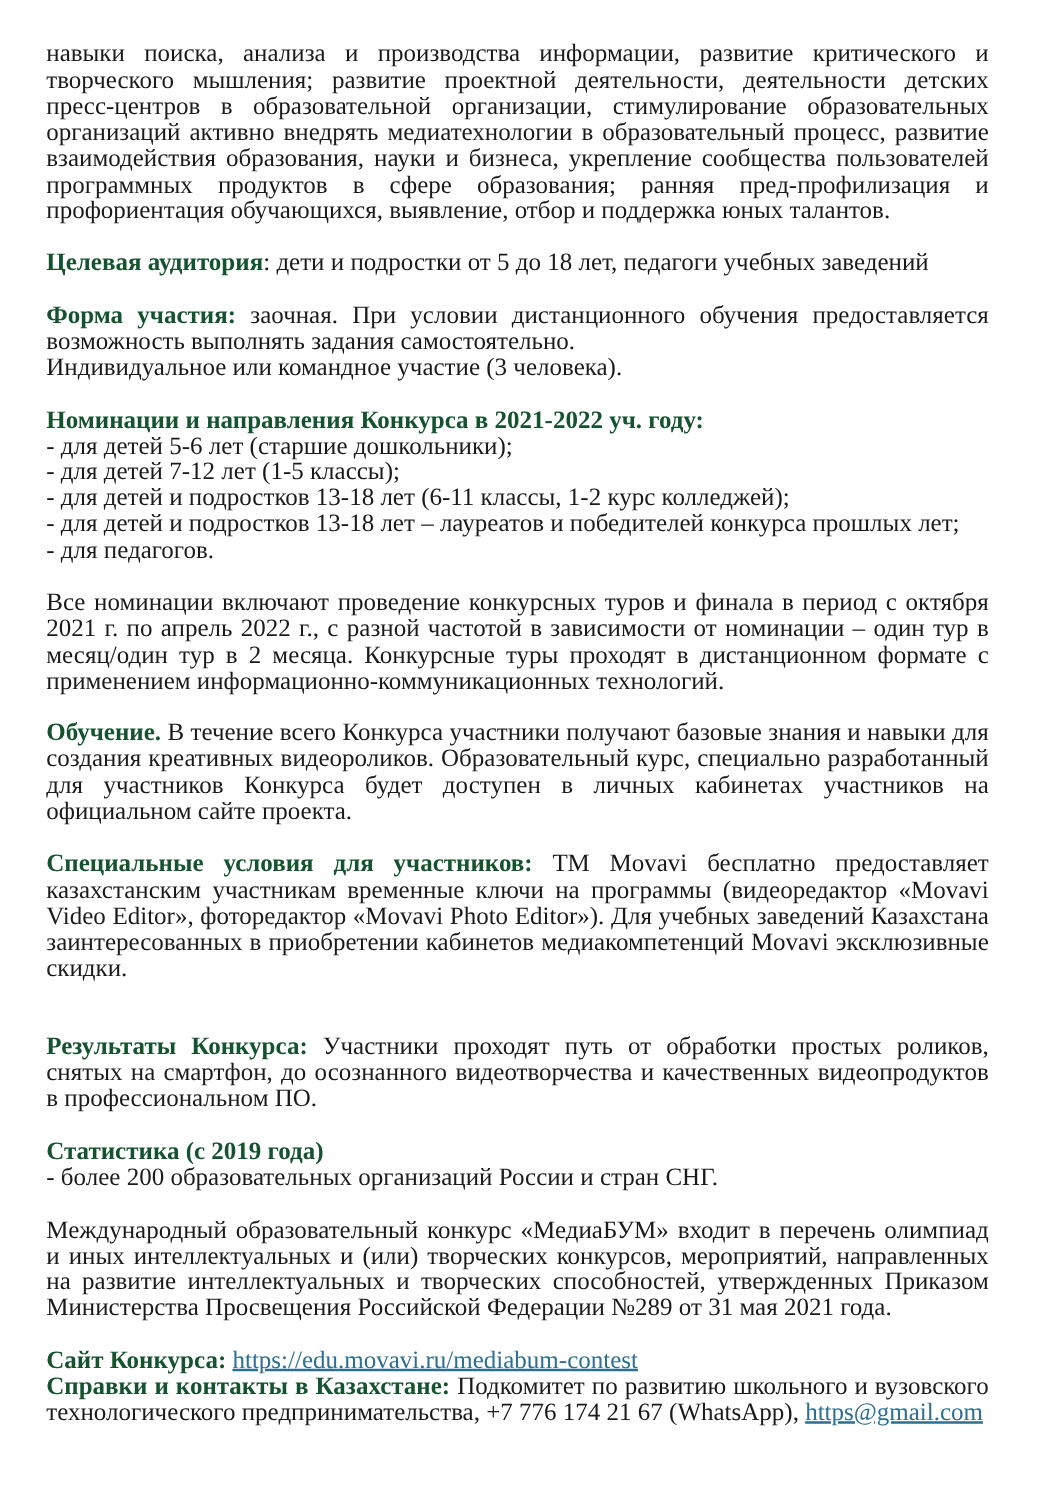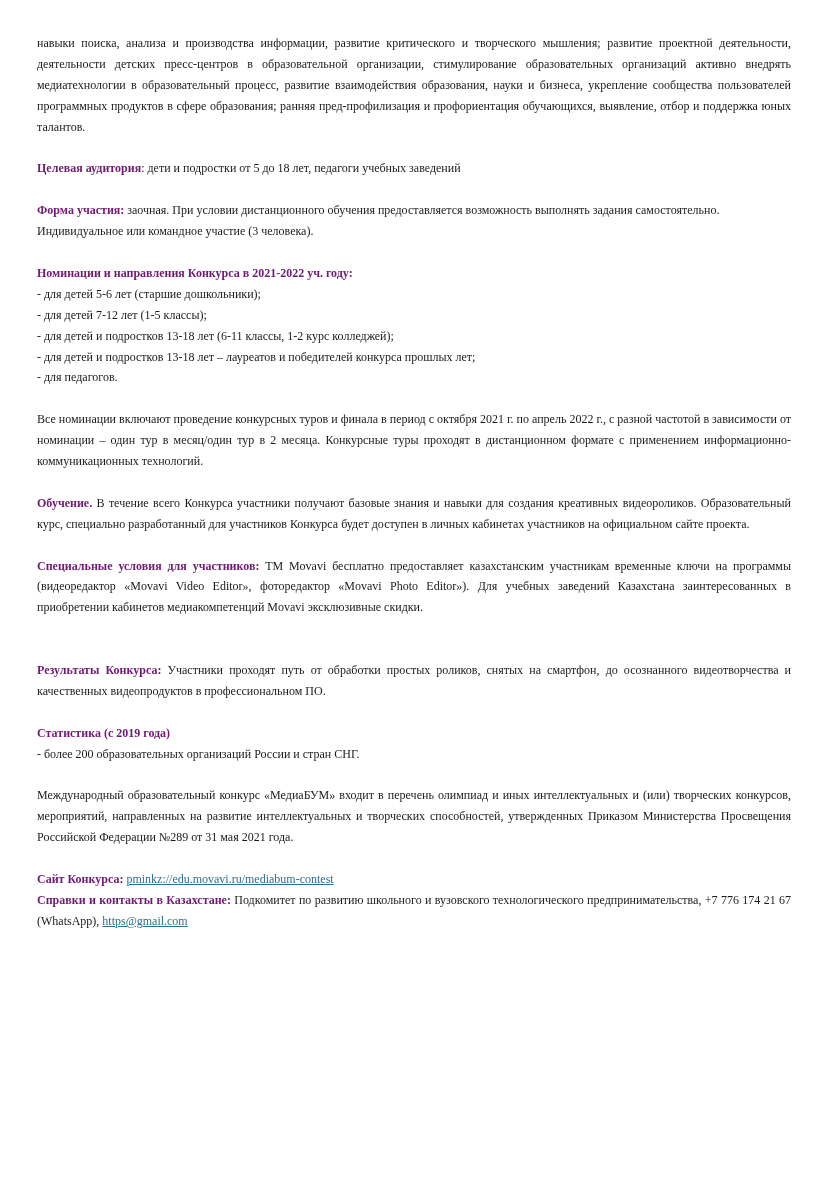--- a/index.html
+++ b/index.html
@@ -3,26 +3,26 @@
 <meta charset="utf-8">
 <style>
   html, body { margin: 0; padding: 0; background: #ffffff; }
   body {
     width: 830px; height: 1200px; overflow: hidden; position: relative;
     font-family: "Liberation Serif", "DejaVu Serif", serif;
     color: #1a1a1a;
   }
   .page {
     position: absolute; left: 37px; top: 33px; width: 754px;
-    font-size: 12px; line-height: 20.9px;
+    font-size: 20px; line-height: 20.9px;
   }
   .para { margin: 0 0 20.9px 0; text-align: justify; }
   .para.tight { margin-bottom: 0; }
   .line { display: block; }
-  b { font-weight: bold; color: #701a75; }
+  b { font-weight: bold; color: #14532d; }
   .list { margin: 0; padding: 0; list-style: none; }
   .list li { margin: 0; }
   a.link { color: #2d6f91; text-decoration: underline; }
   .gap2 { margin-bottom: 41.8px; }
 </style>
 </head>
 <body>
 
 <div class="page">
 
@@ -69,20 +69,20 @@
     <b class="line">Статистика (с 2019 года)</b>
     <ul class="list">
       <li>- более 200 образовательных организаций России и стран СНГ.</li>
     </ul>
   </div>
 
   <p class="para">Международный образовательный конкурс «МедиаБУМ» входит в перечень олимпиад и иных интеллектуальных и (или) творческих конкурсов, мероприятий, направленных на развитие интеллектуальных и творческих способностей, утвержденных Приказом Министерства Просвещения Российской Федерации №289 от 31 мая 2021 года.</p>
 
   <p class="para tight">
     <b>Сайт Конкурса:</b>
-    <a class="link">pminkz://edu.movavi.ru/mediabum-contest</a>
+    <a class="link">https://edu.movavi.ru/mediabum-contest</a>
   </p>
 
   <p class="para tight">
     <b>Справки и контакты в Казахстане:</b><span> Подкомитет по развитию школьного и вузовского технологического предпринимательства, +7 776 174 21 67 (WhatsApp), </span><a class="link">https@gmail.com</a>
   </p>
 
 </div>
 
 </body></html>

